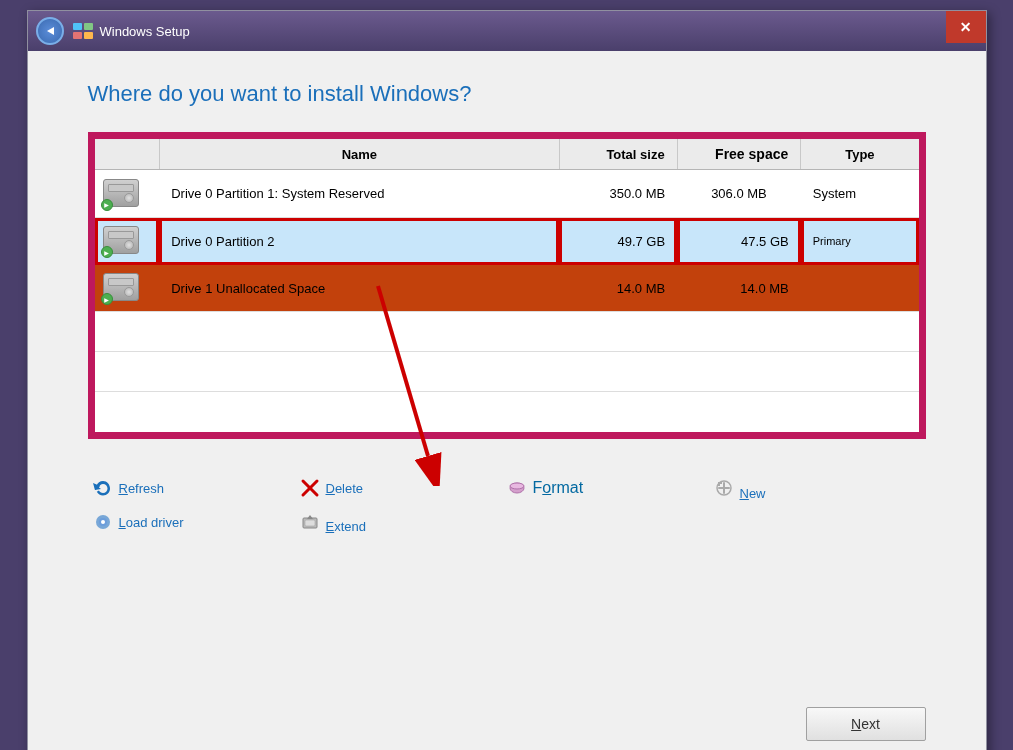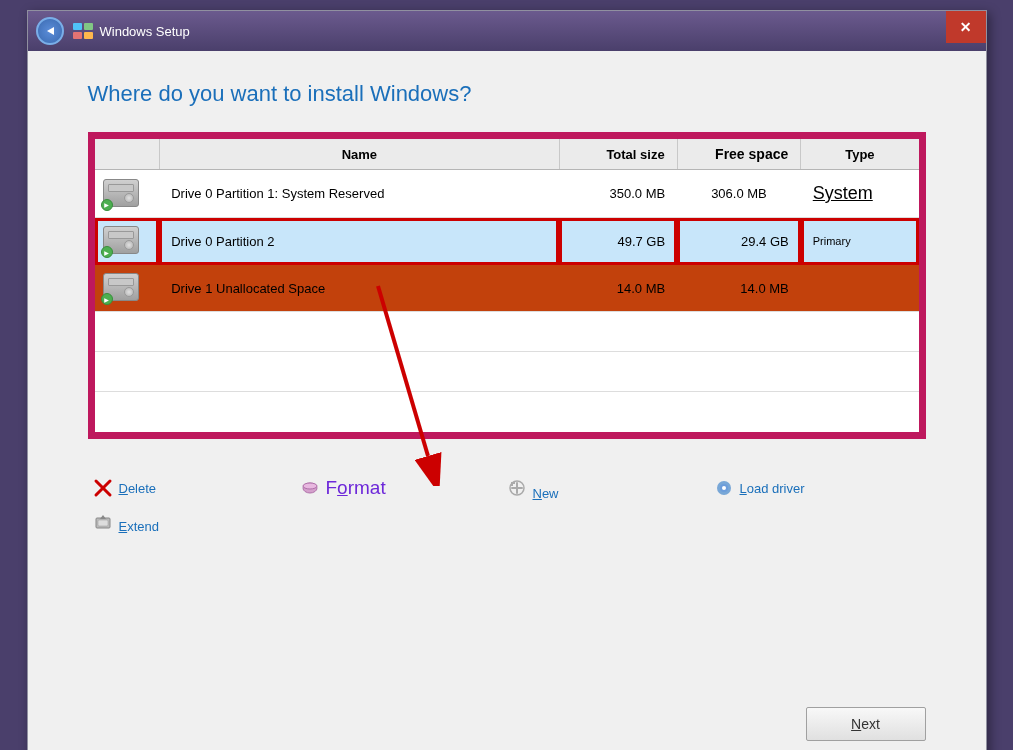--- a/index.html
+++ b/index.html
@@ -267,33 +267,33 @@
             <tr style="background:white; cursor:pointer;">
               <td style="text-align:center; padding:8px;">
                 <div class="hdd-wrapper">
                   <div class="hdd-icon"></div>
                   <div class="hdd-green-arrow"></div>
                 </div>
               </td>
               <td style="font-size:13px; padding:8px 12px;">Drive 0 Partition 1: System Reserved</td>
               <td style="text-align:right; font-size:13px; padding:8px 12px;">350.0 MB</td>
               <td style="text-align:center; font-size:13px; padding:16px 12px;">306.0 MB</td>
-              <td style="font-size:18px; padding:8px 12px;text-decoration:underline;">System</td>
+              <td style="font-size:13px; padding:8px 12px;">System</td>
             </tr>
 
             <tr style="background:#c8e6fa; cursor:pointer; box-shadow: inset 0 0 0 3px #cc0000;">
               <td style="text-align:center; padding:8px; outline: 3px solid #cc0000; outline-offset:-3px;">
                 <div class="hdd-wrapper">
                   <div class="hdd-icon"></div>
                   <div class="hdd-green-arrow"></div>
                 </div>
               </td>
               <td style="font-size:13px; padding:8px 12px; outline: 3px solid #cc0000; outline-offset:-3px;">Drive 0 Partition 2</td>
               <td style="text-align:right; font-size:13px; padding:8px 12px; outline: 3px solid #cc0000; outline-offset:-3px;">49.7 GB</td>
-              <td style="text-align:right; font-size:13px; padding:8px 12px; outline: 3px solid #cc0000; outline-offset:-3px;">29.4 GB</td>
+              <td style="text-align:right; font-size:13px; padding:8px 12px; outline: 3px solid #cc0000; outline-offset:-3px;">47.5 GB</td>
               <td style="font-size:11px; padding:8px 12px; outline: 3px solid #cc0000; outline-offset:-3px;">Primary</td>
             </tr>
 
             <tr style="background:#c2410c; cursor:pointer;">
               <td style="text-align:center; padding:8px;">
                 <div class="hdd-wrapper">
                   <div class="hdd-icon"></div>
                   <div class="hdd-green-arrow"></div>
                 </div>
               </td>
@@ -322,39 +322,48 @@
             <marker id="arrowhead" markerWidth="10" markerHeight="7" refX="0" refY="3.5" orient="auto">
               <polygon points="0 0, 10 3.5, 0 7" fill="#cc0000"></polygon>
             </marker>
           </defs>
           <line x1="50" y1="10" x2="100" y2="180" stroke="#cc0000" stroke-width="4" marker-end="url(#arrowhead)"></line>
         </svg>
       </div>
 
       <div class="action-links">
 
+        <div class="action-link">
+          <div class="action-link-icon">
+            <svg width="20" height="20" viewBox="0 0 20 20">
+              <path d="M10 3 C7 3 4.5 5 3.5 7.5 L1.5 6 L2 12 L8 11 L6 9.5 C6.5 7.5 8 6 10 6 C12.5 6 14.5 8 14.5 10.5 C14.5 13 12.5 15 10 15 C8.2 15 6.7 14 5.9 12.5 L3.8 13.8 C5 16 7.3 17.5 10 17.5 C14 17.5 17 14.5 17 10.5 C17 6.5 14 3 10 3Z" fill="#1a6fba"></path>
+              <path d="M0 5 L2 12 L7 8Z" fill="#1a6fba"></path>
+            </svg>
+          </div>
+          <span style="color:#1a6fba; font-size:13px;"><span class="underline-char">R</span>efresh</span>
+        </div>
 
         <div class="action-link">
           <div class="action-link-icon">
             <svg width="20" height="20" viewBox="0 0 20 20">
               <line x1="3" y1="3" x2="17" y2="17" stroke="#cc0000" stroke-width="3" stroke-linecap="round"></line>
               <line x1="17" y1="3" x2="3" y2="17" stroke="#cc0000" stroke-width="3" stroke-linecap="round"></line>
             </svg>
           </div>
           <span style="color:#1a6fba; font-size:13px;"><span class="underline-char">D</span>elete</span>
         </div>
 
         <div class="action-link">
           <div class="action-link-icon">
             <svg width="20" height="20" viewBox="0 0 20 20">
               <ellipse cx="10" cy="10" rx="7" ry="5" fill="#d4a0cc" stroke="#b070aa" stroke-width="1"></ellipse>
               <ellipse cx="10" cy="8" rx="7" ry="3" fill="#e8b8e0" stroke="#b070aa" stroke-width="1"></ellipse>
             </svg>
           </div>
-          <span style="color:#6d28d9; font-size:19px;">F<span class="underline-char">o</span>rmat</span>
+          <span style="color:#0369a1; font-size:16px;">F<span class="underline-char">o</span>rmat</span>
         </div>
 
         <div class="action-link">
           <div class="action-link-icon">
             <svg width="20" height="20" viewBox="0 0 20 20">
               <circle cx="10" cy="10" r="7" fill="none" stroke="#aaa" stroke-width="1.5"></circle>
               <line x1="10" y1="5" x2="10" y2="15" stroke="#aaa" stroke-width="2" stroke-linecap="round"></line>
               <line x1="5" y1="10" x2="15" y2="10" stroke="#aaa" stroke-width="2" stroke-linecap="round"></line>
               <path d="M4 4 L8 4 L8 6 L6 6 L6 8 L4 8Z" fill="#aaa"></path>
             </svg>

